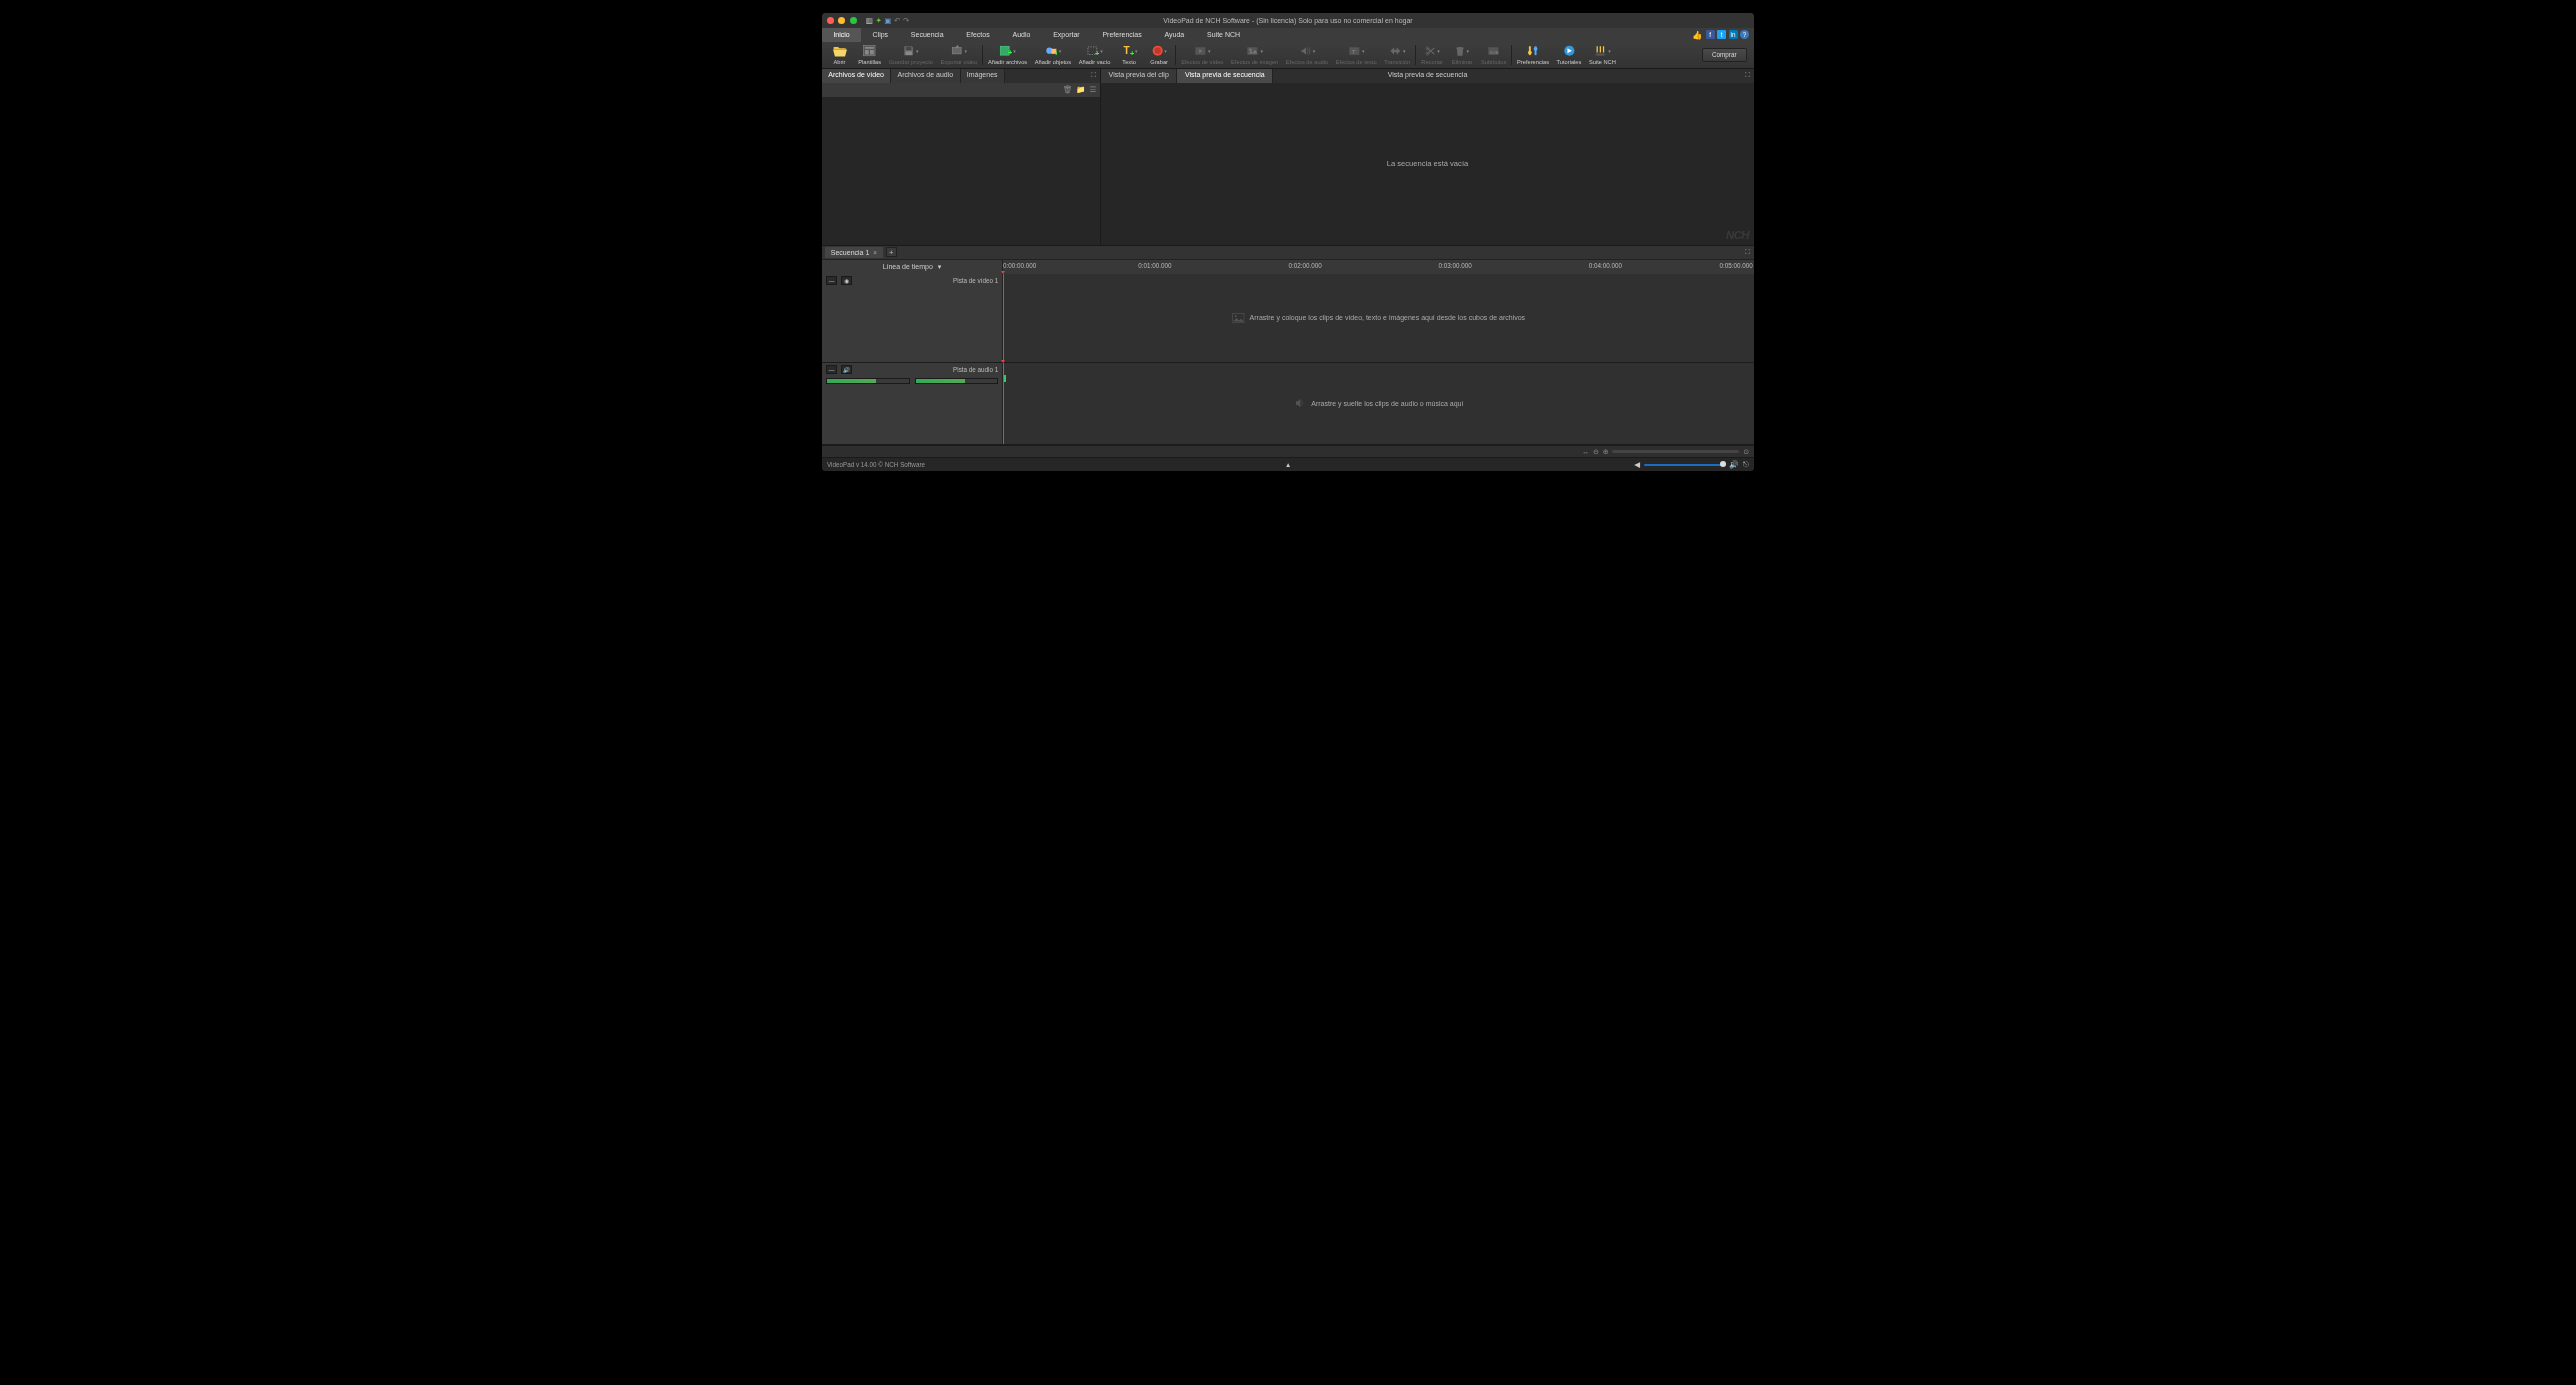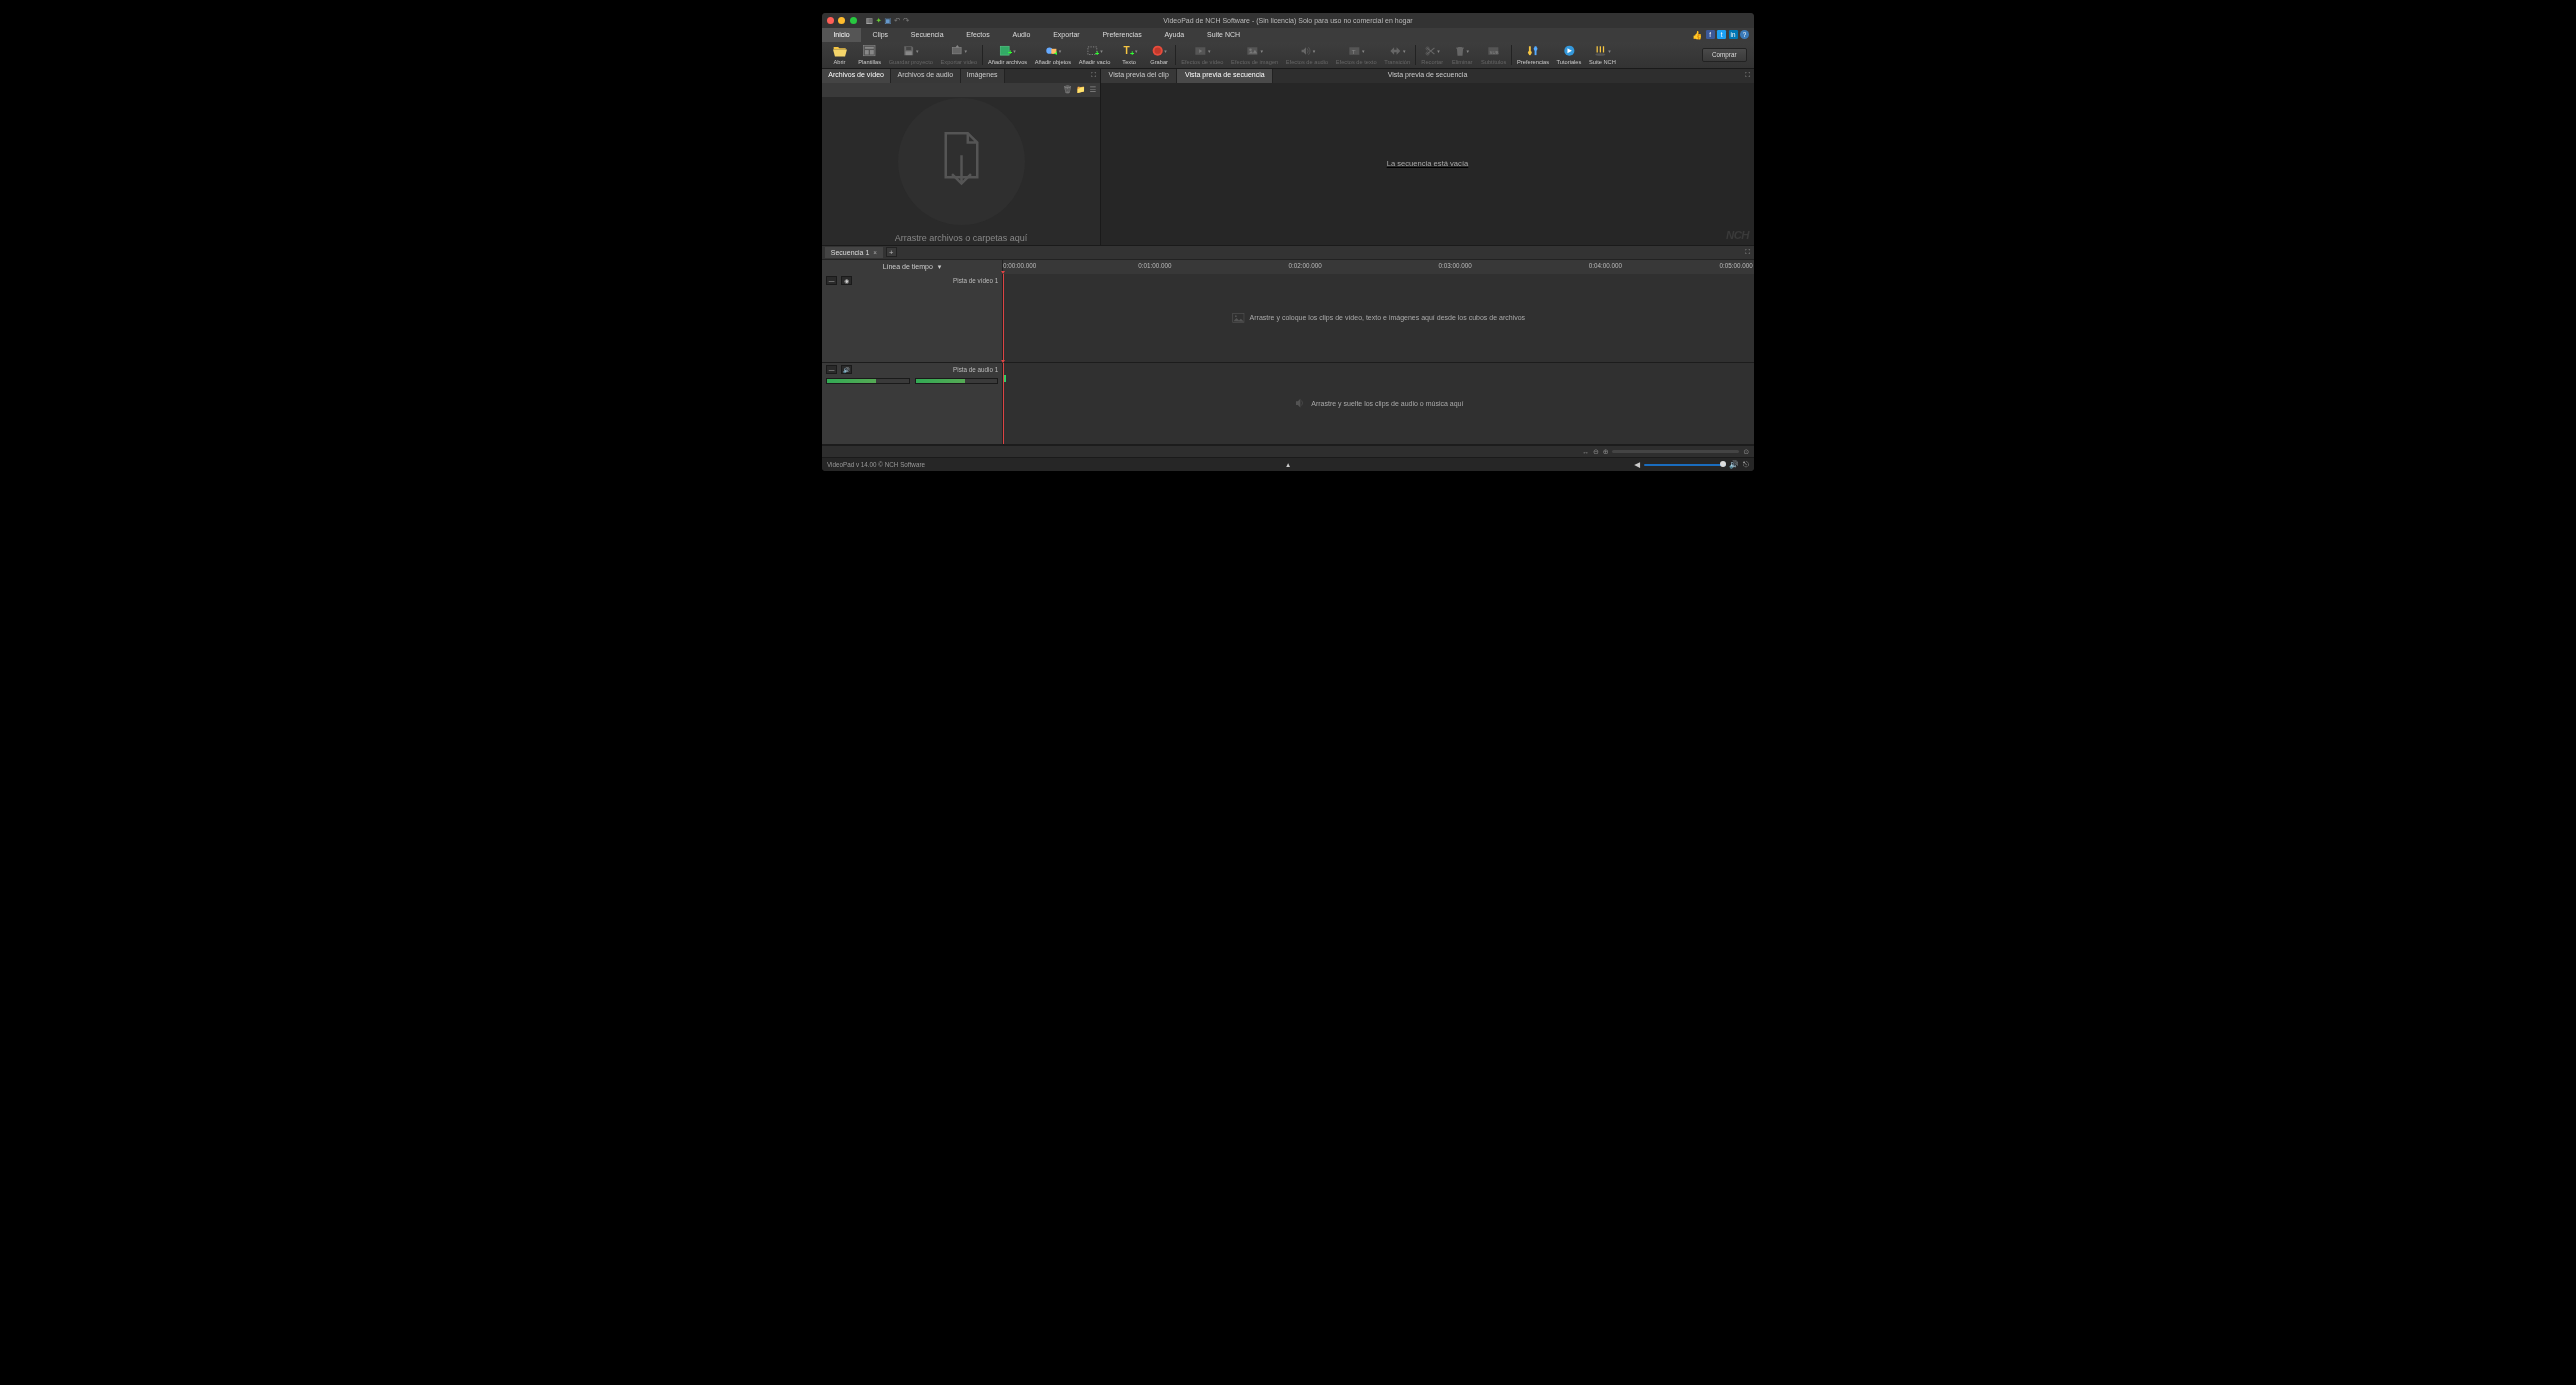--- a/index.html
+++ b/index.html
@@ -52,21 +52,21 @@
 .bins-toolbar .bi { color: #888; font-size: 7.6px; cursor: pointer; }
 .bins-drop { flex: 1; display: flex; flex-direction: column; align-items: center; justify-content: center; background: #2a2a2a; position: relative; }
 .drop-circle { width: 127px; height: 127px; border-radius: 50%; background: #2f2f2f; display: flex; align-items: center; justify-content: center; margin-bottom: 7.6px; }
 .drop-text { color: #888; font-size: 9px; }
 
 .preview { flex: 1; display: flex; flex-direction: column; position: relative; }
 .preview-tabs { display: flex; background: #2e2e2e; height: 14px; font-size: 7px; }
 .ptab { padding: 2.5px 7.6px; color: #ccc; background: #383838; border-right: 0.6px solid #222; cursor: pointer; }
 .ptab.active { background: #4a4a4a; color: #fff; }
 .preview-title { position: absolute; top: 2.5px; left: 50%; transform: translateX(-50%); color: #ccc; font-size: 7px; pointer-events: none; }
-.preview-body { flex: 1; background: #262626; display: flex; align-items: center; justify-content: center; position: relative; text-decoration: underline; }
+.preview-body { flex: 1; background: #262626; display: flex; align-items: center; justify-content: center; position: relative; }
 .preview-empty { color: #aaa; font-size: 7.6px; }
 .nch-wm { position: absolute; bottom: 3.8px; right: 5px; color: #3a3a3a; font-size: 11.4px; font-weight: 900; font-style: italic; letter-spacing: -0.6px; }
 
 
 .seq-tabs { height: 14px; background: #333; display: flex; align-items: center; font-size: 7px; border-bottom: 0.6px solid #222; }
 .seq-tab { background: #444; padding: 1.9px 6.3px; color: #ddd; display: flex; align-items: center; gap: 3.8px; margin-left: 2.5px; }
 .seq-close { color: #aaa; cursor: pointer; font-size: 6.3px; }
 .seq-add { width: 11.4px; height: 10px; background: #3a3a3a; border: 0.6px solid #222; color: #bbb; display: flex; align-items: center; justify-content: center; margin-left: 2.5px; cursor: pointer; font-size: 7.6px; }
 .seq-exp { margin-left: auto; padding: 0 3.8px; color: #999; cursor: pointer; }
 
@@ -366,29 +366,20 @@
         <div class="btab active">Archivos de vídeo</div>
         <div class="btab">Archivos de audio</div>
         <div class="btab">Imágenes</div>
         <div class="spacer"></div>
         <div class="expand-icon">⛶</div>
       </div>
       <div class="bins-toolbar">
         <span class="bi">🗑</span>
         <span class="bi" style="color:#6c3">📁</span>
         <span class="bi">☰</span>
-      </div>
-      <div class="bins-drop">
-        <div class="drop-circle">
-          <svg width="51" height="63" viewBox="0 0 80 100">
-            <path fill="none" stroke="#555" stroke-width="4" d="M15 5h35l15 15v55H15z M50 5v15h15"></path>
-            <path fill="none" stroke="#555" stroke-width="4" d="M40 40v45 M25 70l15 15 15-15"></path>
-          </svg>
-        </div>
-        <div class="drop-text">Arrastre archivos o carpetas aquí</div>
       </div>
     </div>
 
     <div class="preview">
       <div class="preview-tabs">
         <div class="ptab">Vista previa del clip</div>
         <div class="ptab active">Vista previa de secuencia</div>
         <div style="flex:1"></div>
         <div class="expand-icon">⛶</div>
       </div>

